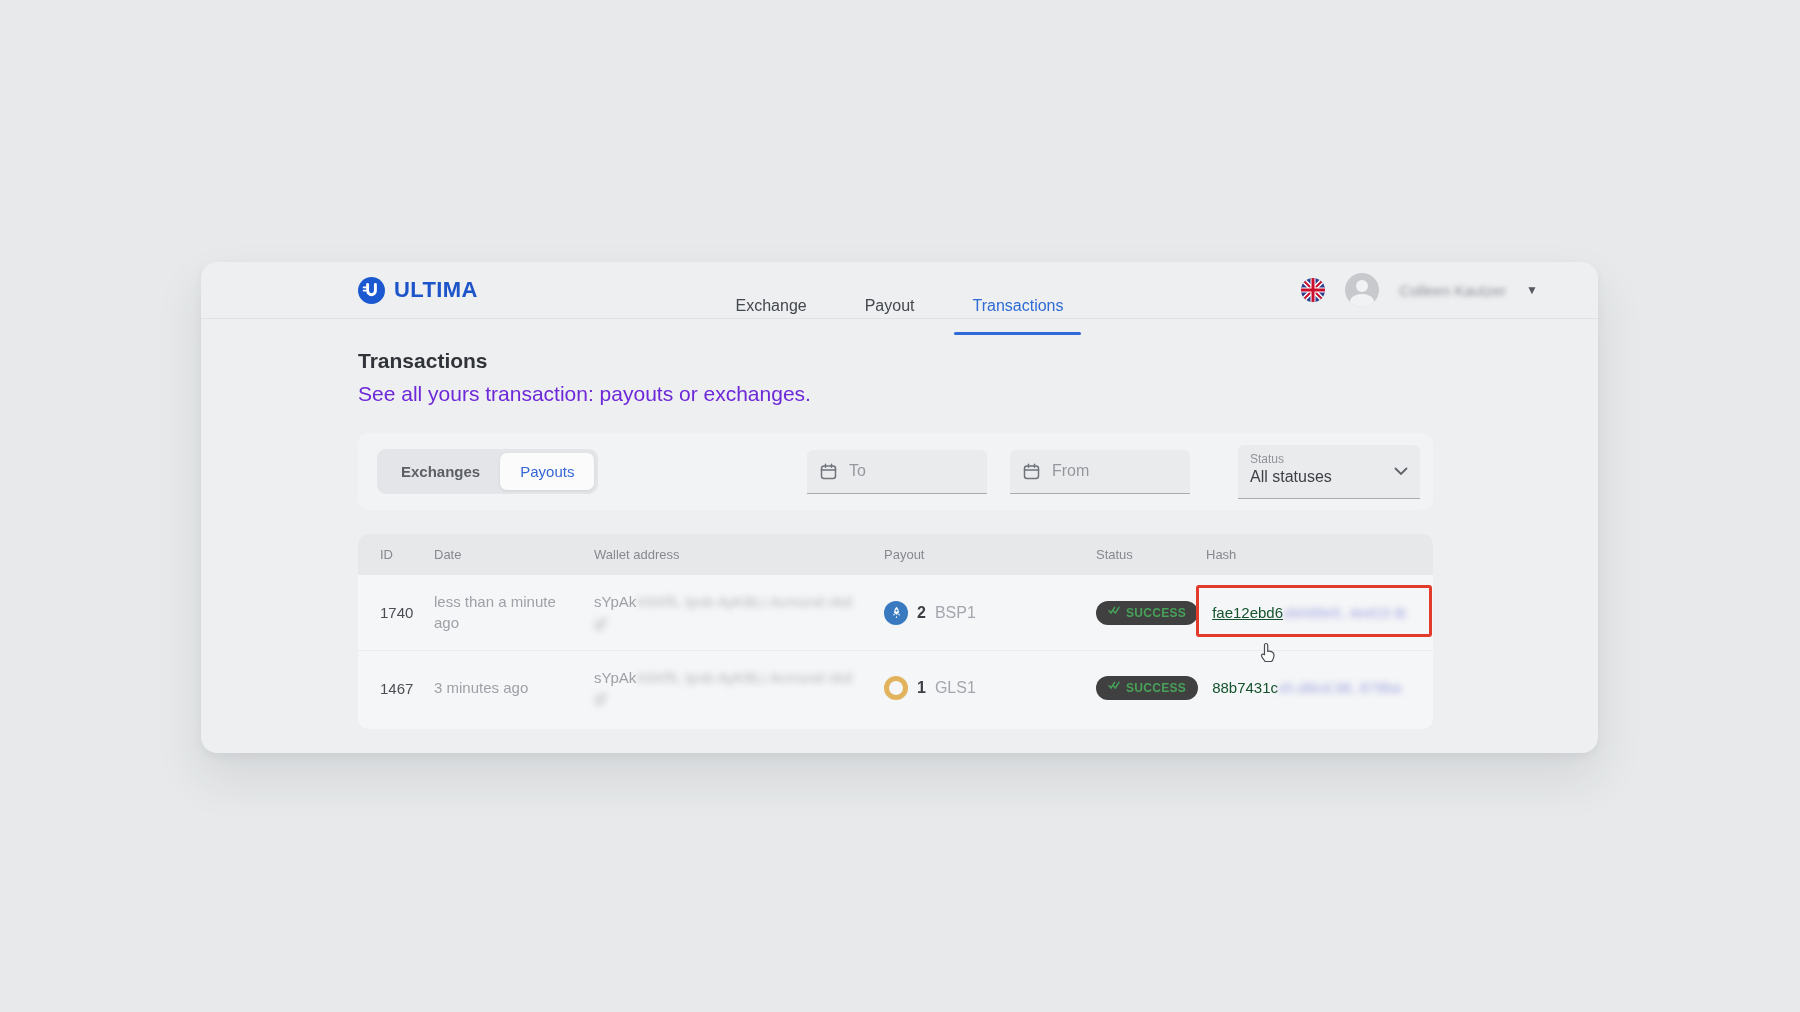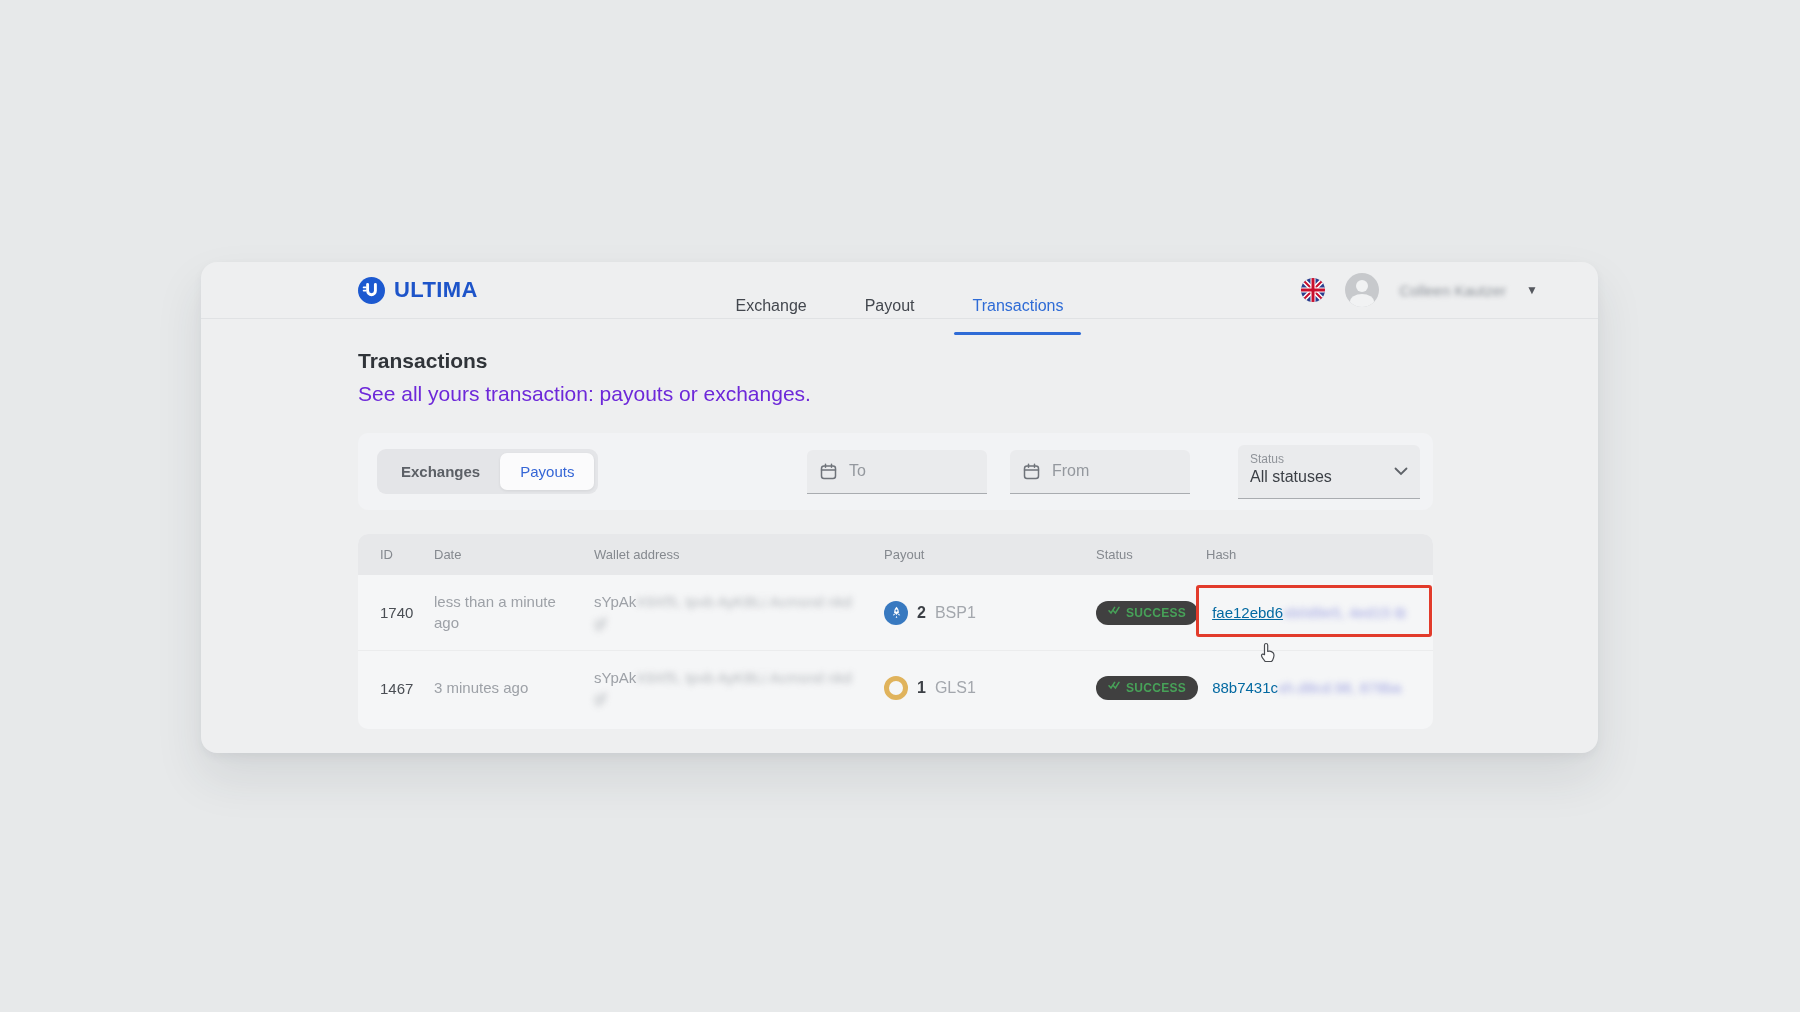--- a/index.html
+++ b/index.html
@@ -101,21 +101,21 @@
   }
   .coin-bsp { background:#3879c0; }
   .coin-gls { background:transparent; border:5px solid #e0b35c; width:24px; height:24px; }
   .amount-num { font-size:16px; font-weight:700; color:#3c4046; }
   .amount-cur { font-size:16px; color:#a3a7ad; }
   .status-pill {
     display:inline-flex; align-items:flex-start; gap:6px;
     background:#404040; color:#47a158; font-size:12px; font-weight:700;
     letter-spacing:.3px; padding:5px 12px; border-radius:12px;
   }
-  .hash-link { font-size:15px; color:#0369a1; text-decoration:none; cursor:pointer; }
+  .hash-link { font-size:15px; color:#14532d; text-decoration:none; cursor:pointer; }
   .hash-link.hovered { text-decoration:underline; }
   .hash-tail { font-size:15px; }
   
   .highlight-box {
     position:absolute; left:-16px; top:50%; transform:translateY(-54%);
     width:236px; height:52px; border:3px solid #e23b2b; border-radius:3px;
     pointer-events:none; z-index:3;
   }
   .cursor-hand { position:absolute; left:46px; top:38px; z-index:4; }
   .icon { display:inline-flex; }

